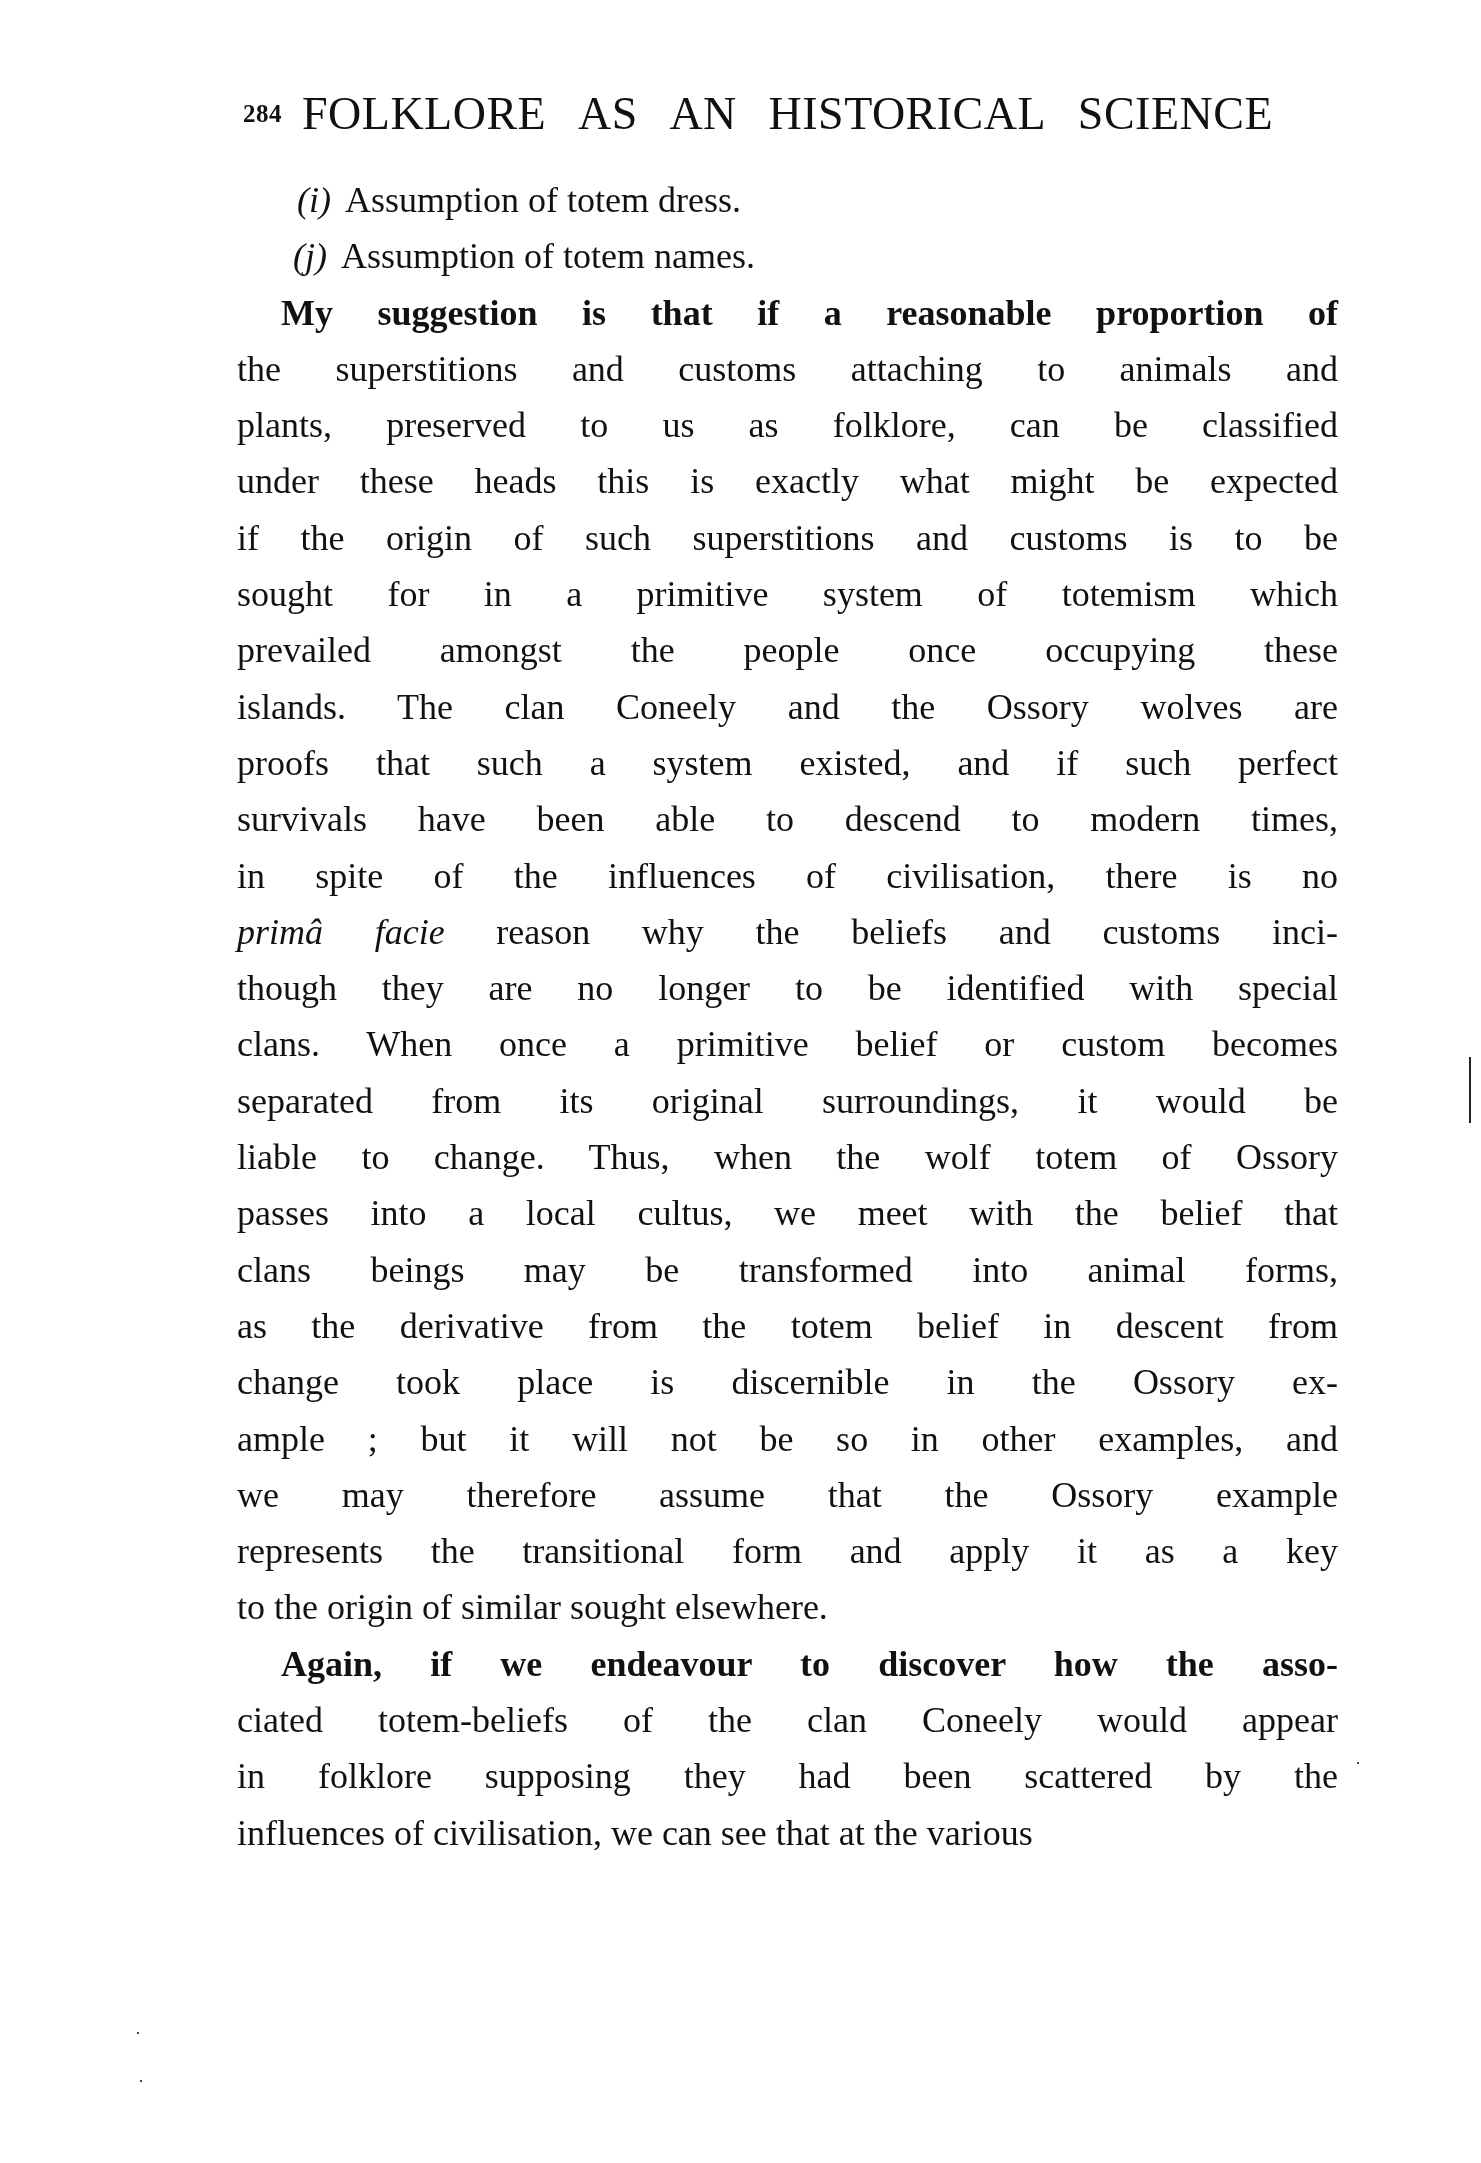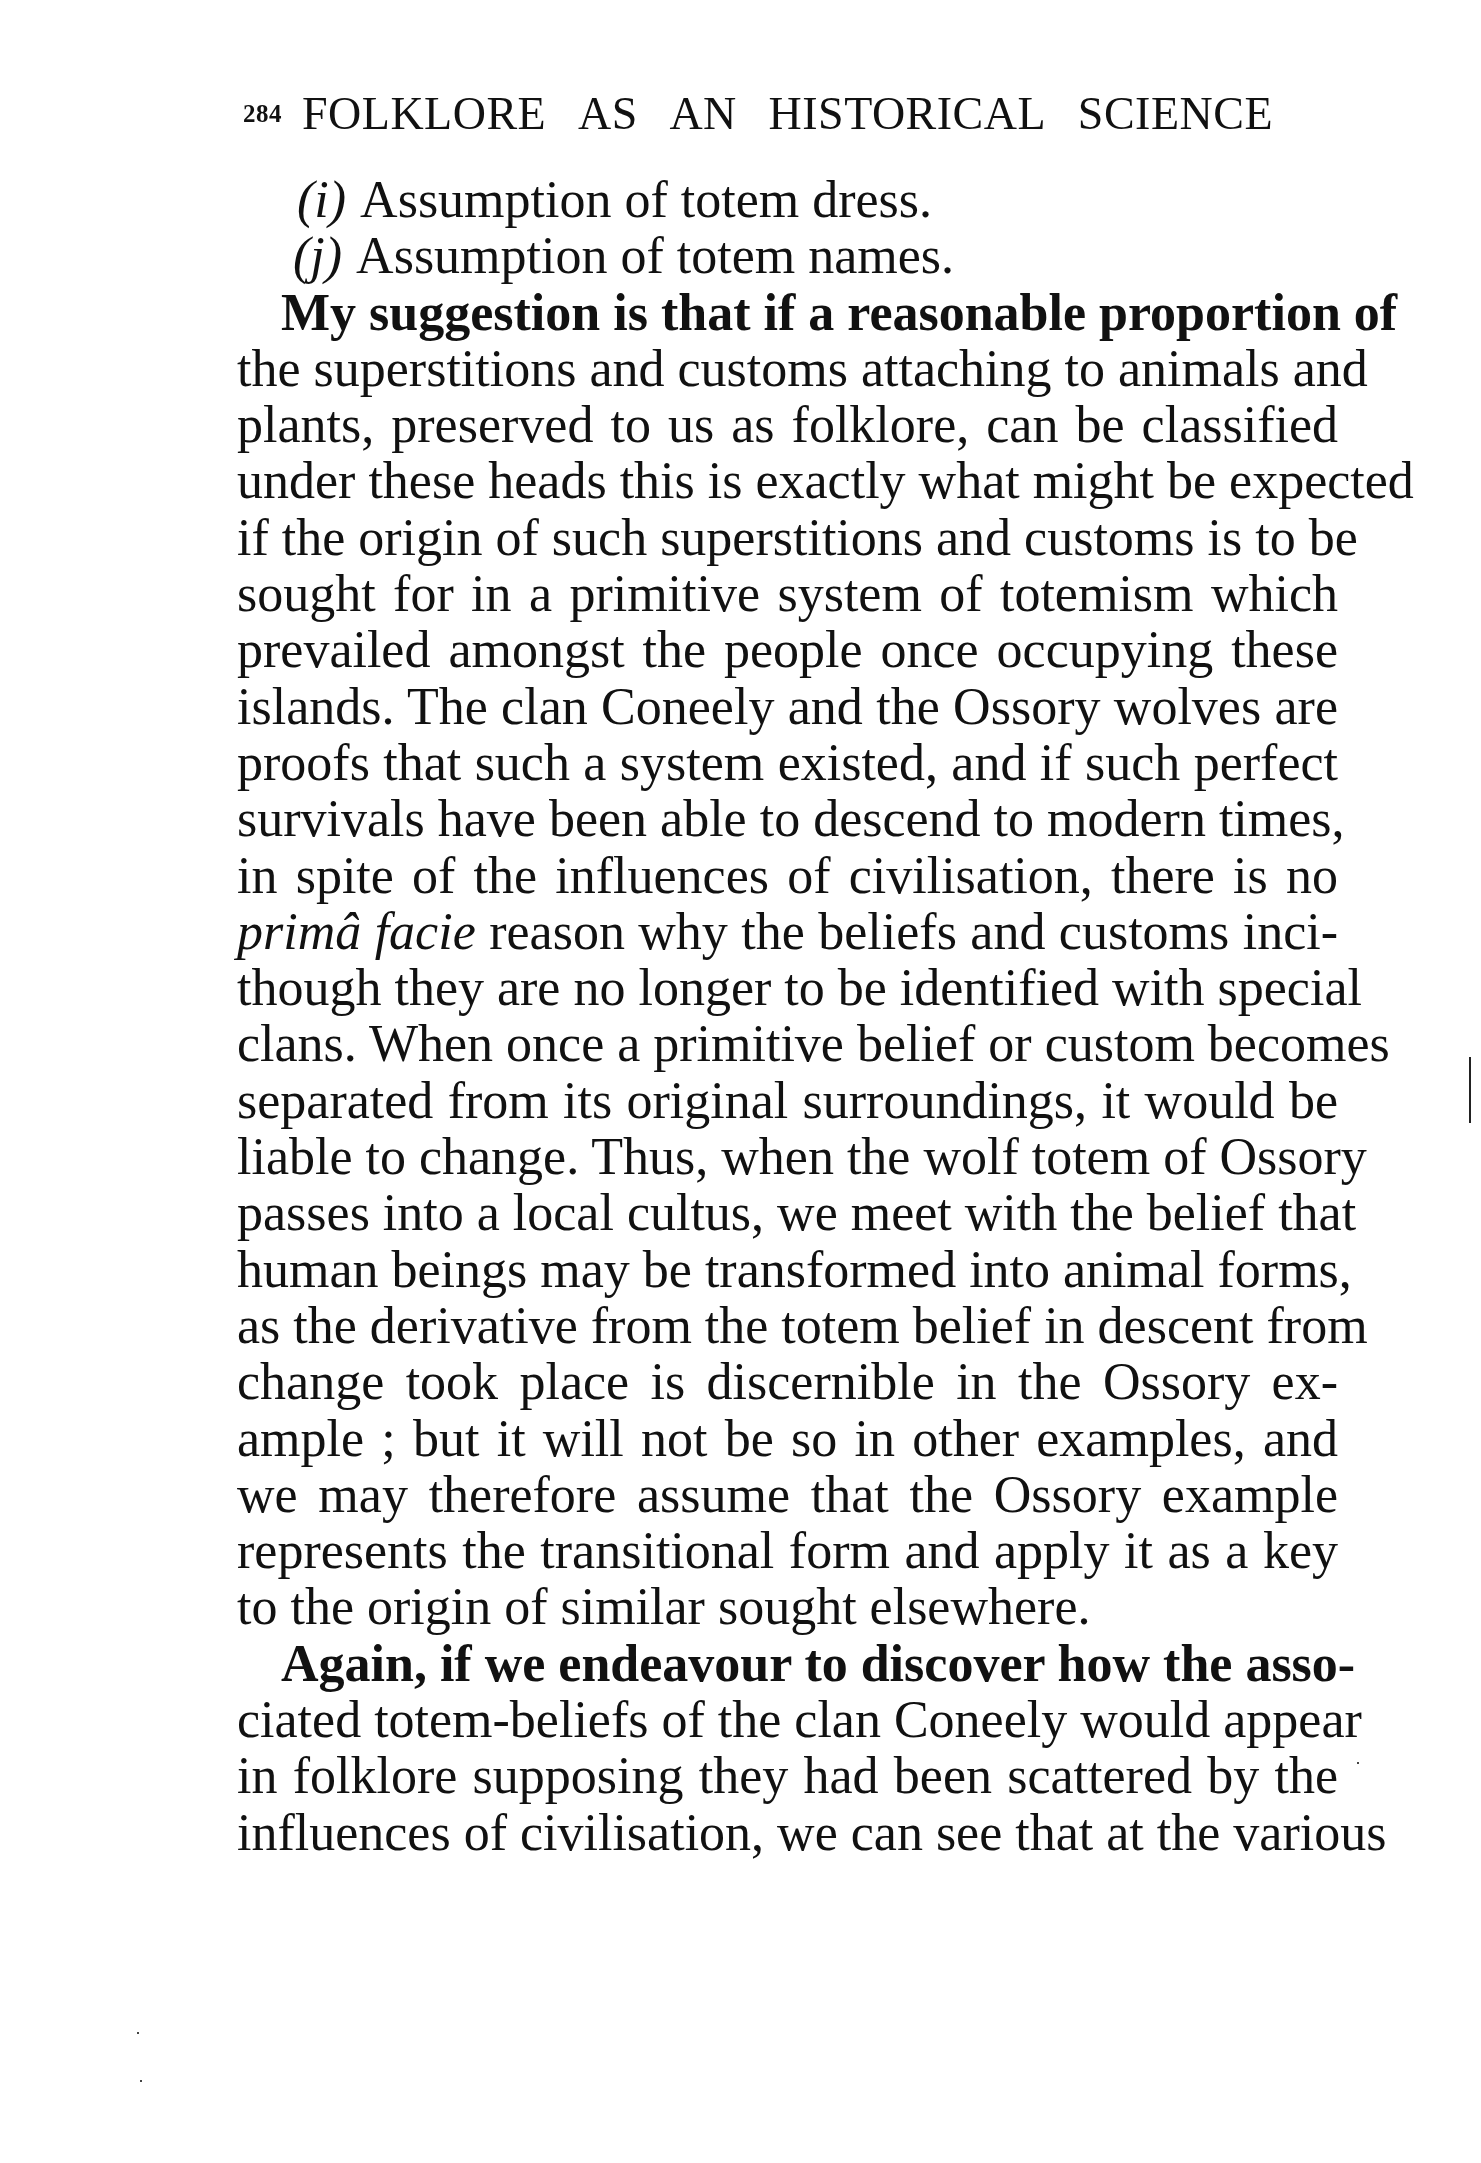--- a/index.html
+++ b/index.html
@@ -47,21 +47,21 @@
       text-transform: uppercase;
     }
     .body-text {
       position: absolute;
       left: 237px;
       top: 172px;
       width: 1101px;
     }
     .line {
       height: 56.3px;
-      font-size: 52px;
+      font-size: 36px;
       line-height: 56.3px;
       white-space: nowrap;
       text-align: justify;
       text-align-last: justify;
     }
     .line.last {
       text-align-last: left;
     }
     .line.indent {
       padding-left: 44px;
@@ -132,21 +132,21 @@
           <div class="line">islands.  The clan Coneely and the Ossory wolves are</div>
           <div class="line">proofs that such a system existed, and if such perfect</div>
           <div class="line">survivals have been able to descend to modern times,</div>
           <div class="line">in spite of the influences of civilisation, there is no</div>
           <div class="line"><em>primâ facie</em><span> reason why the beliefs and customs inci-</span></div>
           <div class="line">though they are no longer to be identified with special</div>
           <div class="line">clans.  When once a primitive belief or custom becomes</div>
           <div class="line">separated from its original surroundings, it would be</div>
           <div class="line">liable to change.  Thus, when the wolf totem of Ossory</div>
           <div class="line">passes into a local cultus, we meet with the belief that</div>
-          <div class="line">human beings may be transformed into animal forms,</div>
+          <div class="line">clans beings may be transformed into animal forms,</div>
           <div class="line">as the derivative from the totem belief in descent from</div>
           <div class="line">change took place is discernible in the Ossory ex-</div>
           <div class="line">ample ; but it will not be so in other examples, and</div>
           <div class="line">we may therefore assume that the Ossory example</div>
           <div class="line">represents the transitional form and apply it as a key</div>
           <div class="line last">to the origin of similar sought elsewhere.</div>
         </div>
         <div>
           <div class="line indent">Again, if we endeavour to discover how the asso-</div>
           <div class="line">ciated totem-beliefs of the clan Coneely would appear</div>

